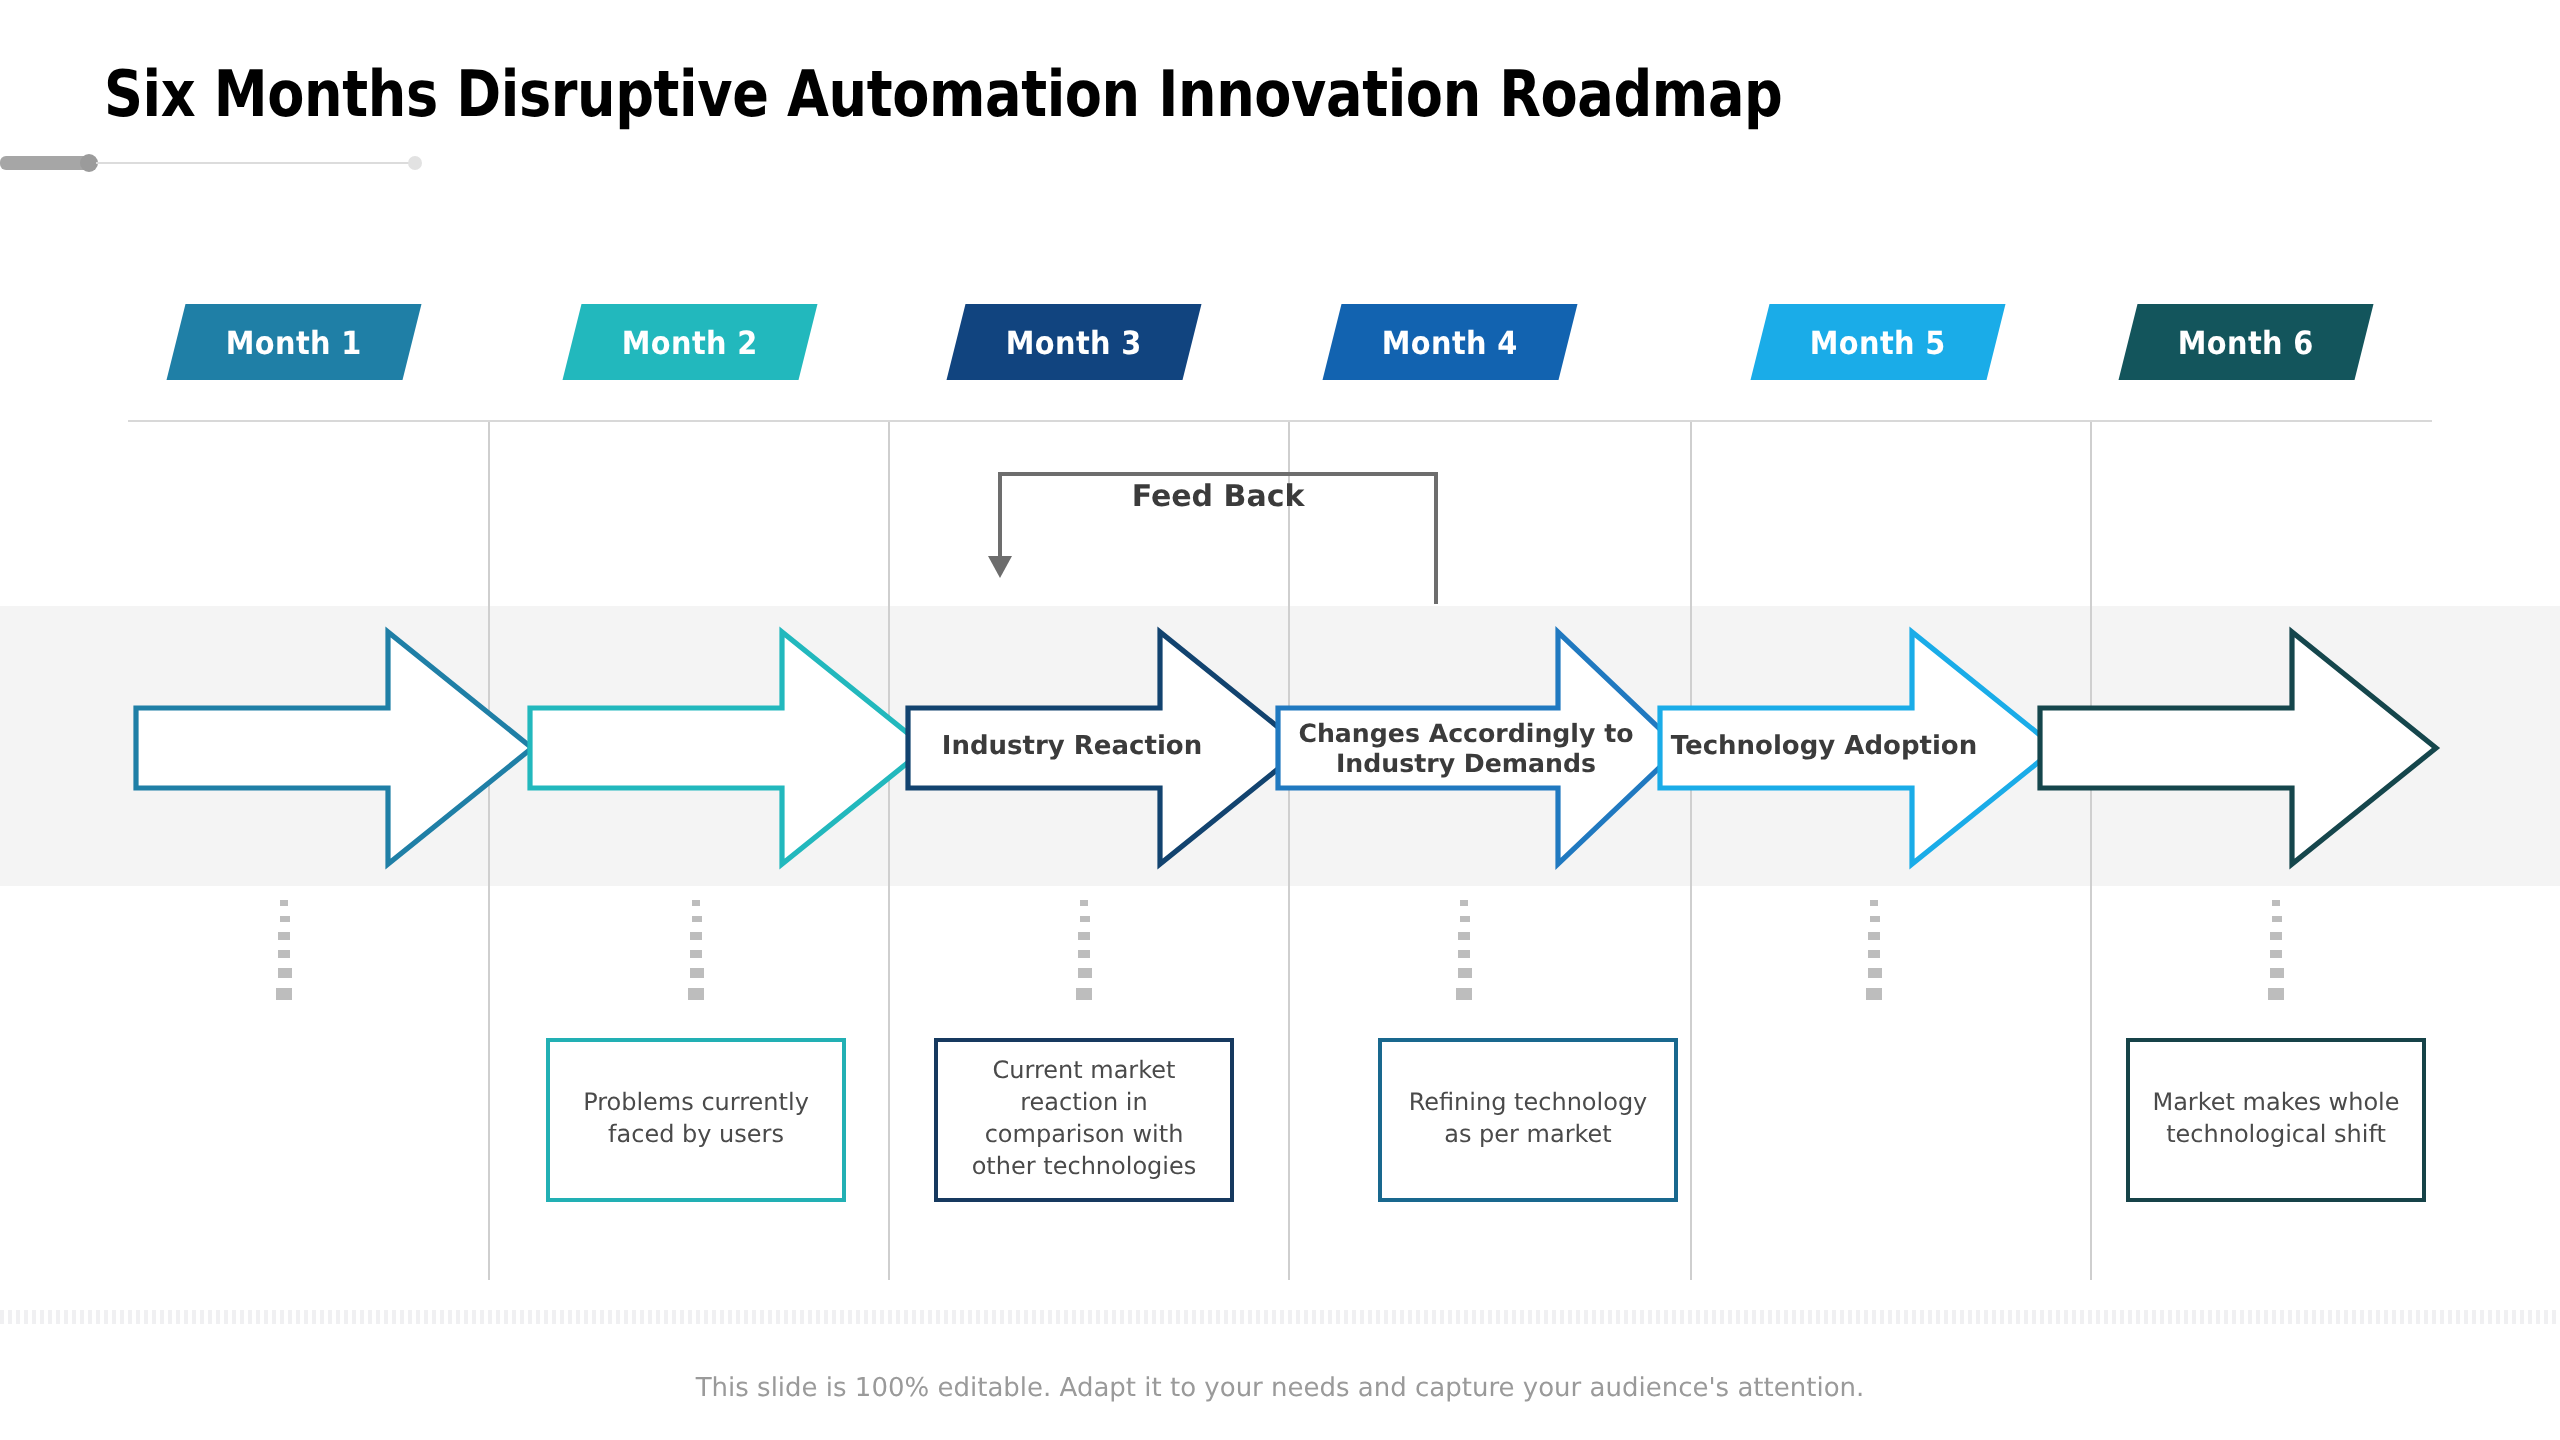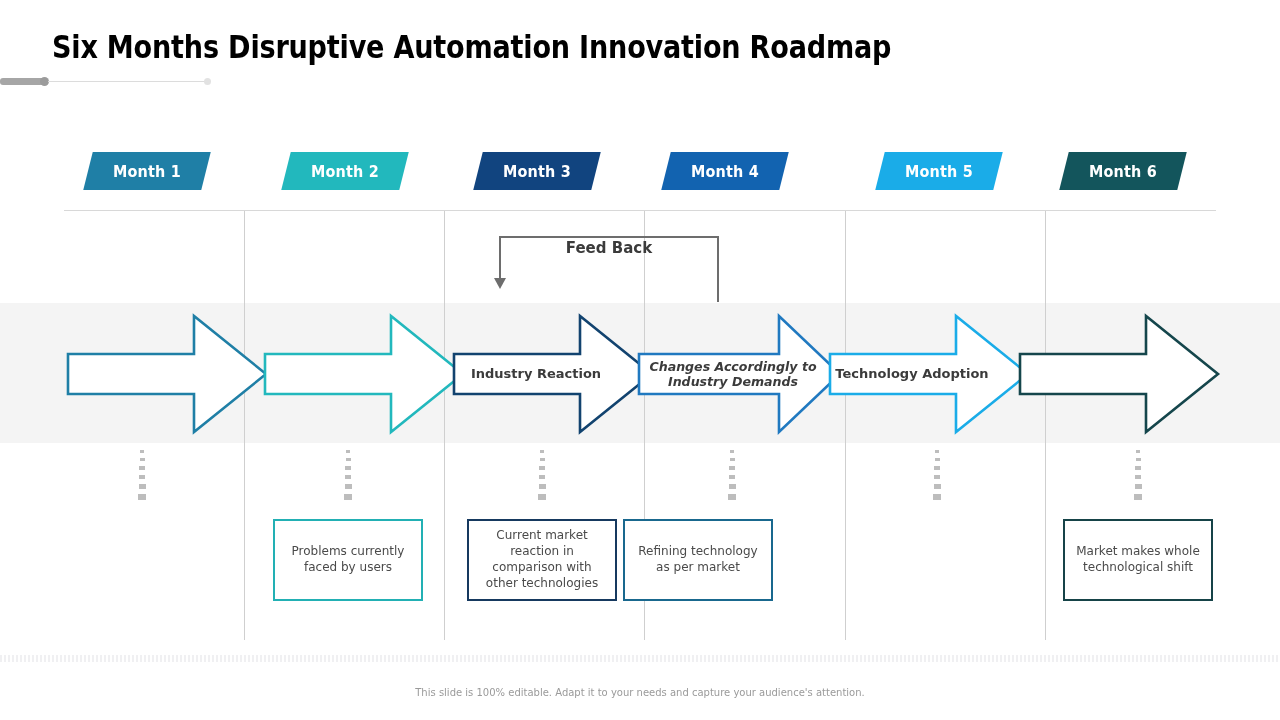--- a/index.html
+++ b/index.html
@@ -99,21 +99,21 @@
   .arrow{position:absolute;top:306px;width:205px;height:136px;}
   .arrow svg{display:block;width:205px;height:136px;overflow:visible;}
   .arrow-label{
     position:absolute;top:0;left:0;width:162px;height:136px;
     display:flex;align-items:center;justify-content:center;
     text-align:center;line-height:1.22;
     font-size:13px;font-weight:bold;color:#3b3b3b;
     font-family:"DejaVu Sans","Liberation Sans", sans-serif;
     padding-left:6px;box-sizing:border-box;
   }
-  .arrow-label.wide{width:186px;font-size:12.6px;font-style:italic;}
+  .arrow-label.wide{width:186px;font-size:12.6px;}
 
   
   .dots{position:absolute;width:14px;}
   .dots i{display:block;margin:0 auto 5px auto;background:#bdbdbd;}
 
   
   .dbox{
     position:absolute;top:519px;width:150px;height:82px;
     border:2px solid #2b7b97;background:#ffffff;
     display:flex;align-items:center;justify-content:center;
@@ -126,21 +126,21 @@
     padding:0 6px;
   }
 
   
   .footer-strip{
     position:absolute;left:0;top:655px;width:1280px;height:7px;
     background:repeating-linear-gradient(90deg,#f0f0f2 0 2px,#ffffff 2px 4px);
   }
   .footer-text{
     position:absolute;left:0;top:687px;width:1280px;
-    text-align:center;font-size:10px;color:#9a9a9a;
+    text-align:center;font-size:13px;color:#9a9a9a;
     font-family:"DejaVu Sans","Liberation Sans", sans-serif;
   }
 </style>
 </head>
 <body>
 
 <div id="slide">
 
   <div class="title">Six Months Disruptive Automation Innovation Roadmap</div>
 
@@ -272,21 +272,21 @@
       <i style="width: 7px; height: 5px;"></i>
       <i style="width: 8px; height: 6px;"></i>
     </div>
 
   <div class="dbox" style="left: 273px; border-color: rgb(34, 176, 180);">
       <p>Problems currently faced by users</p>
     </div>
   <div class="dbox" style="left: 467px; border-color: rgb(22, 57, 95);">
       <p>Current market reaction in comparison with other technologies</p>
     </div>
-  <div class="dbox" style="left: 623px; border-color: rgb(25, 104, 142);">
+  <div class="dbox" style="left: 689px; border-color: rgb(25, 104, 142);">
       <p>Refining technology as per market</p>
     </div>
   <div class="dbox" style="left: 1063px; border-color: rgb(22, 67, 72);">
       <p>Market makes whole technological shift</p>
     </div>
 
   <div class="footer-strip"></div>
   <div class="footer-text">This slide is 100% editable. Adapt it to your needs and capture your audience's attention.</div>
 
 </div>

